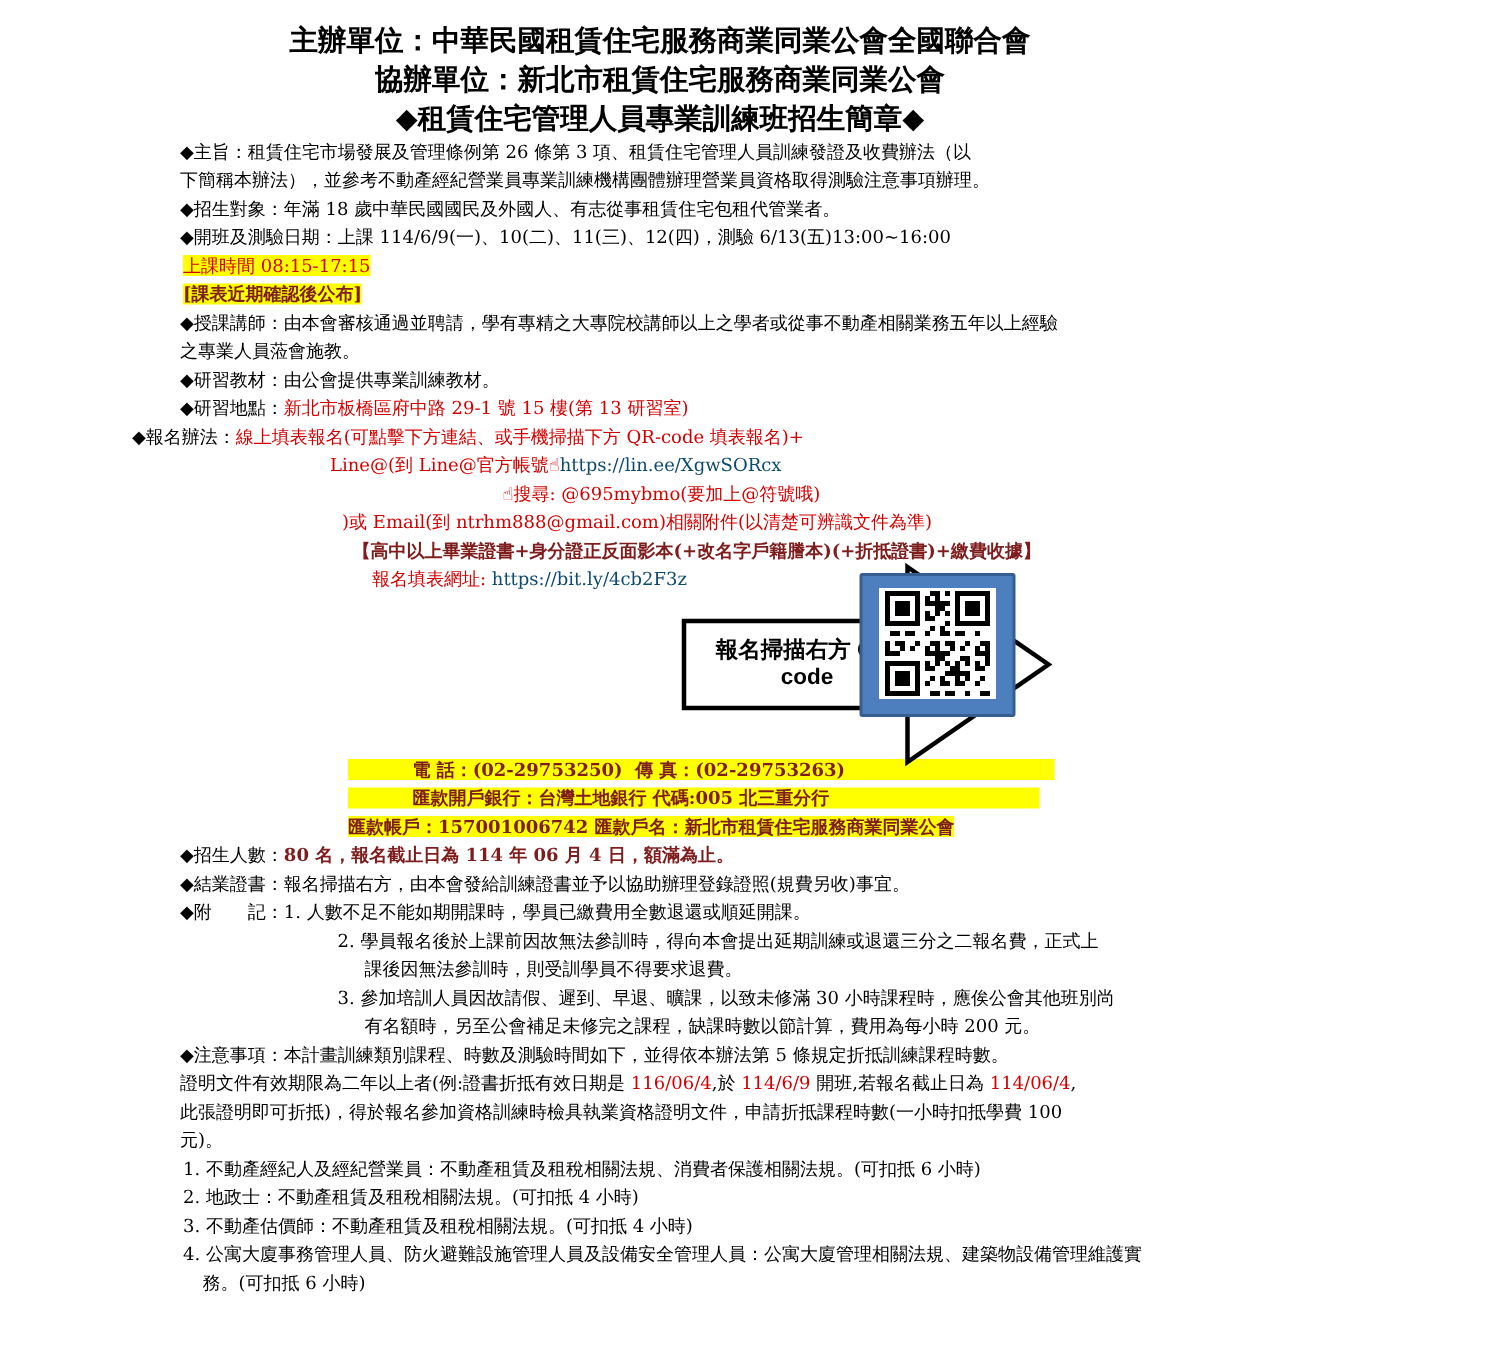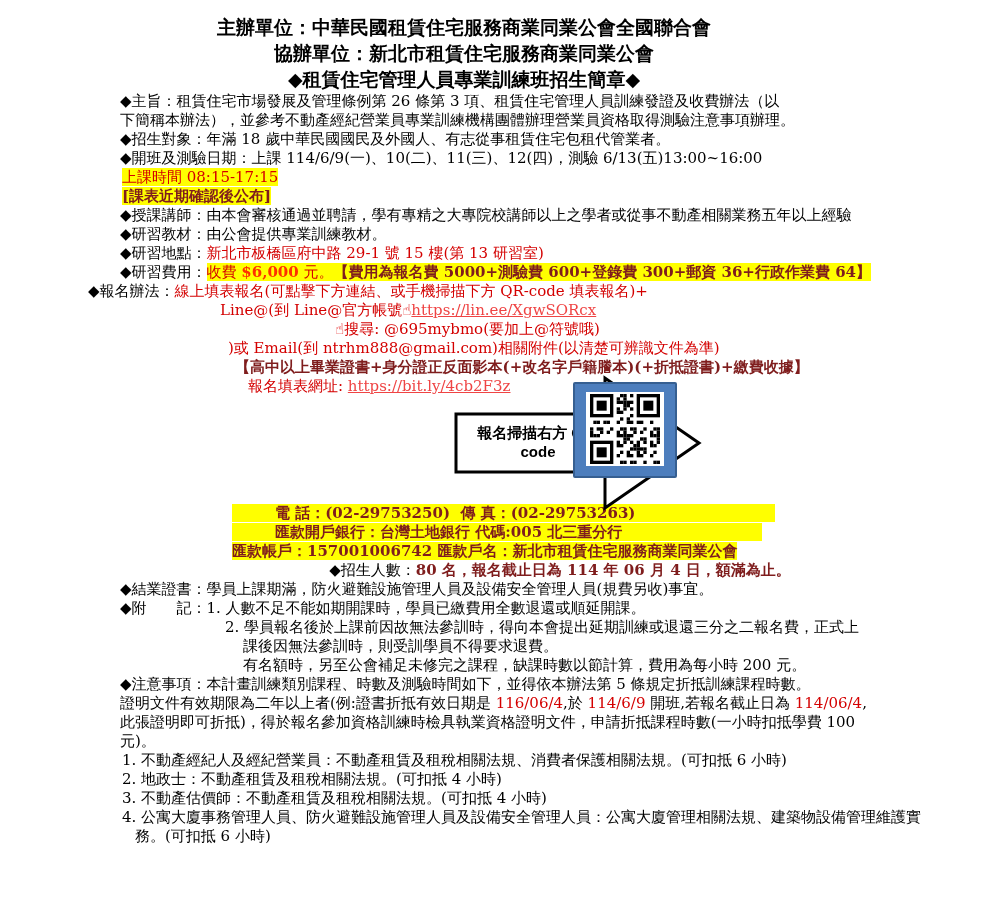--- a/index.html
+++ b/index.html
@@ -1,26 +1,26 @@
 <!DOCTYPE html>
 <html><head>
 <meta charset="utf-8">
 <style>
   html,body{margin:0;padding:0;background:#ffffff;}
   #page{position:relative;width:1000px;height:909px;background:#ffffff;overflow:hidden;
         font-family:"DejaVu Serif",serif;}
   .hdr{width:880px;text-align:center;font-weight:bold;font-size:19px;line-height:26px;color:#000;
-       white-space:pre;padding-left:24px;}
+       white-space:pre;}
   #hdr-block{padding-top:14px;}
-  .line{font-size:15px;line-height:19px;color:#000;white-space:pre;margin-left:120px;}
+  .line{font-size:12px;line-height:19px;color:#000;white-space:pre;margin-left:120px;}
   .seg-r{color:#d40000;}
   .seg-rb{color:#7f1d1d;font-weight:bold;}
   .seg-br{color:#ff3000;font-weight:bold;}
   .seg-y{background:#ffff00;}
-  .seg-lk{color:#ef4444;text-decoration:underline;cursor:pointer;}
+  .seg-lk{color:#0c4a6e;cursor:pointer;}
   .seg-ic{color:#e00000;font-family:"DejaVu Sans",sans-serif;}
   .seg-pr140{padding-right:140px;padding-left:43px;}
   #graphics-row{position:relative;height:108px;margin-left:0;}
   #arrow-wrap{position:absolute;left:453px;top:-22px;width:250px;height:138px;}
   #arrow-label{position:absolute;left:10px;top:50px;width:150px;text-align:center;
                font-family:"Liberation Sans",sans-serif;font-weight:bold;font-size:15px;color:#000;}
   #qr-box{position:absolute;left:573px;top:-14px;width:100px;height:92px;background:#4d7ebd;
           border:2px solid #365f91;border-radius:2px;}
   #qr-inner{position:absolute;left:11px;top:8px;width:78px;height:74px;background:#ffffff;}
   #qr-svg{position:absolute;left:4px;top:2px;}
@@ -37,23 +37,23 @@
   </div>
 
   <div id="top-lines">
       <div class="line" style="margin-left: 120px;"><span class="">◆主旨：租賃住宅市場發展及管理條例第 26 條第 3 項、租賃住宅管理人員訓練發證及收費辦法（以</span></div>
       <div class="line" style="margin-left: 120px;"><span class="">下簡稱本辦法），並參考不動產經紀營業員專業訓練機構團體辦理營業員資格取得測驗注意事項辦理。</span></div>
       <div class="line" style=""><span class="">◆招生對象：年滿 18 歲中華民國國民及外國人、有志從事租賃住宅包租代管業者。</span></div>
       <div class="line" style="margin-left: 120px;"><span class="">◆開班及測驗日期：上課 114/6/9(一)、10(二)、11(三)、12(四)，測驗 6/13(五)13:00~16:00</span></div>
       <div class="line" style="margin-left: 122px;"><span class="seg-r seg-y">上課時間 08:15-17:15</span></div>
       <div class="line" style="margin-left: 122px;"><span class="seg-rb seg-y">[課表近期確認後公布]</span></div>
       <div class="line" style="margin-left: 120px;"><span class="">◆授課講師：由本會審核通過並聘請，學有專精之大專院校講師以上之學者或從事不動產相關業務五年以上經驗</span></div>
+      <div class="line" style="margin-left: 120px;"><span class="">之專業人員蒞會施教。</span></div>
       <div class="line" style="margin-left: 120px;"><span class="">◆研習教材：由公會提供專業訓練教材。</span></div>
       <div class="line" style="margin-left: 120px;"><span class="">◆研習地點：</span><span class="seg-r">新北市板橋區府中路 29-1 號 15 樓(第 13 研習室)</span></div>
-      <div class="line" style="margin-left: 120px;"><span class="">◆研習費用：</span><span class="seg-r seg-y">收費 </span><span class="seg-br seg-y">$6,000</span><span class="seg-r seg-y"> 元。</span><span class="seg-rb seg-y">【費用為報名費 5000+測驗費 600+登錄費 300+郵資 36+行政作業費 64】</span></div>
       <div class="line" style="margin-left: 88px;"><span class="">◆報名辦法：</span><span class="seg-r">線上填表報名(可點擊下方連結、或手機掃描下方 QR-code 填表報名)+</span></div>
       <div class="line" style="margin-left: 220px;"><span class="seg-r">Line@(到 Line@官方帳號</span><span class="seg-ic">☝</span><span class="seg-lk">https://lin.ee/XgwSORcx</span></div>
       <div class="line" style="margin-left: 335px;"><span class="seg-ic">☝</span><span class="seg-r">搜尋: @695mybmo(要加上@符號哦)</span></div>
       <div class="line" style="margin-left: 228px;"><span class="seg-r">)或 Email(到 ntrhm888@gmail.com)相關附件(以清楚可辨識文件為準)</span></div>
       <div class="line" style="margin-left: 235px;"><span class="seg-rb">【高中以上畢業證書+身分證正反面影本(+改名字戶籍謄本)(+折抵證書)+繳費收據】</span></div>
       <div class="line" style="margin-left: 248px;"><span class="seg-r">報名填表網址: </span><span class="seg-lk">https://bit.ly/4cb2F3z</span></div>
     </div>
 
   <div id="graphics-row">
     <div id="arrow-wrap">
@@ -178,25 +178,26 @@
             <rect x="2" y="16" width="3" height="3" fill="#000"></rect>
           </svg>
       </div>
     </div>
   </div>
 
   <div id="bottom-lines">
       <div class="line" style="margin-left: 232px;"><span class="seg-rb seg-y seg-pr140">電 話：(02-29753250)  傳 真：(02-29753263)</span></div>
       <div class="line" style="margin-left: 232px;"><span class="seg-rb seg-y seg-pr140">匯款開戶銀行：台灣土地銀行 代碼:005 北三重分行</span></div>
       <div class="line" style="margin-left: 232px;"><span class="seg-rb seg-y">匯款帳戶：157001006742 匯款戶名：新北市租賃住宅服務商業同業公會</span></div>
-      <div class="line" style="margin-left: 120px; text-align: center;"><span class="">◆招生人數：</span><span class="seg-rb">80 名，報名截止日為 114 年 06 月 4 日，額滿為止。</span></div>
-      <div class="line" style="margin-left: 120px;"><span class="">◆結業證書：學員上課期滿，防火避難設施管理人員及設備安全管理人員(規費另收)事宜。</span></div>
+      <div class="line" style="margin-left: 120px;"><span class="">◆招生人數：</span><span class="seg-rb">80 名，報名截止日為 114 年 06 月 4 日，額滿為止。</span></div>
+      <div class="line" style="margin-left: 120px;"><span class="">◆結業證書：報名掃描右方，由本會發給訓練證書並予以協助辦理登錄證照(規費另收)事宜。</span></div>
       <div class="line" style="margin-left: 120px;"><span class="">◆附　　記：1. 人數不足不能如期開課時，學員已繳費用全數退還或順延開課。</span></div>
       <div class="line" style="margin-left: 225px;"><span class="">2. 學員報名後於上課前因故無法參訓時，得向本會提出延期訓練或退還三分之二報名費，正式上</span></div>
       <div class="line" style="margin-left: 243px;"><span class="">課後因無法參訓時，則受訓學員不得要求退費。</span></div>
+      <div class="line" style="margin-left: 225px;"><span class="">3. 參加培訓人員因故請假、遲到、早退、曠課，以致未修滿 30 小時課程時，應俟公會其他班別尚</span></div>
       <div class="line" style="margin-left: 243px;"><span class="">有名額時，另至公會補足未修完之課程，缺課時數以節計算，費用為每小時 200 元。</span></div>
       <div class="line" style="margin-left: 120px;"><span class="">◆注意事項：本計畫訓練類別課程、時數及測驗時間如下，並得依本辦法第 5 條規定折抵訓練課程時數。</span></div>
       <div class="line" style="margin-left: 120px;"><span class="">證明文件有效期限為二年以上者(例:證書折抵有效日期是 </span><span class="seg-r">116/06/4</span><span class="">,於 </span><span class="seg-r">114/6/9</span><span class=""> 開班,若報名截止日為 </span><span class="seg-r">114/06/4</span><span class="">,</span></div>
       <div class="line" style="margin-left: 120px;"><span class="">此張證明即可折抵)，得於報名參加資格訓練時檢具執業資格證明文件，申請折抵課程時數(一小時扣抵學費 100</span></div>
       <div class="line" style="margin-left: 120px;"><span class="">元)。</span></div>
       <div class="line" style="margin-left: 122px;"><span class="">1. 不動產經紀人及經紀營業員：不動產租賃及租稅相關法規、消費者保護相關法規。(可扣抵 6 小時)</span></div>
       <div class="line" style="margin-left: 122px;"><span class="">2. 地政士：不動產租賃及租稅相關法規。(可扣抵 4 小時)</span></div>
       <div class="line" style="margin-left: 122px;"><span class="">3. 不動產估價師：不動產租賃及租稅相關法規。(可扣抵 4 小時)</span></div>
       <div class="line" style="margin-left: 122px;"><span class="">4. 公寓大廈事務管理人員、防火避難設施管理人員及設備安全管理人員：公寓大廈管理相關法規、建築物設備管理維護實</span></div>
       <div class="line" style="margin-left: 135px;"><span class="">務。(可扣抵 6 小時)</span></div>

